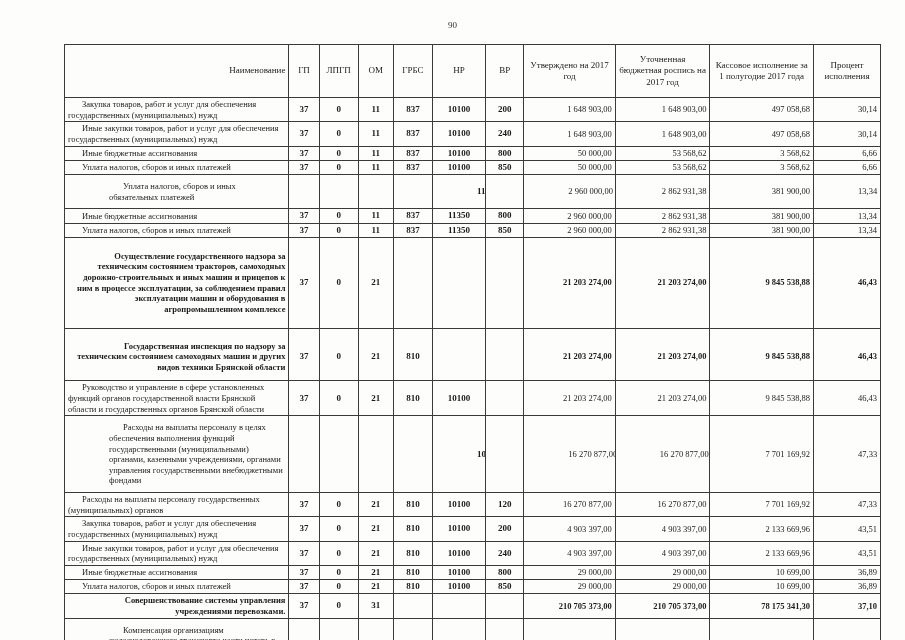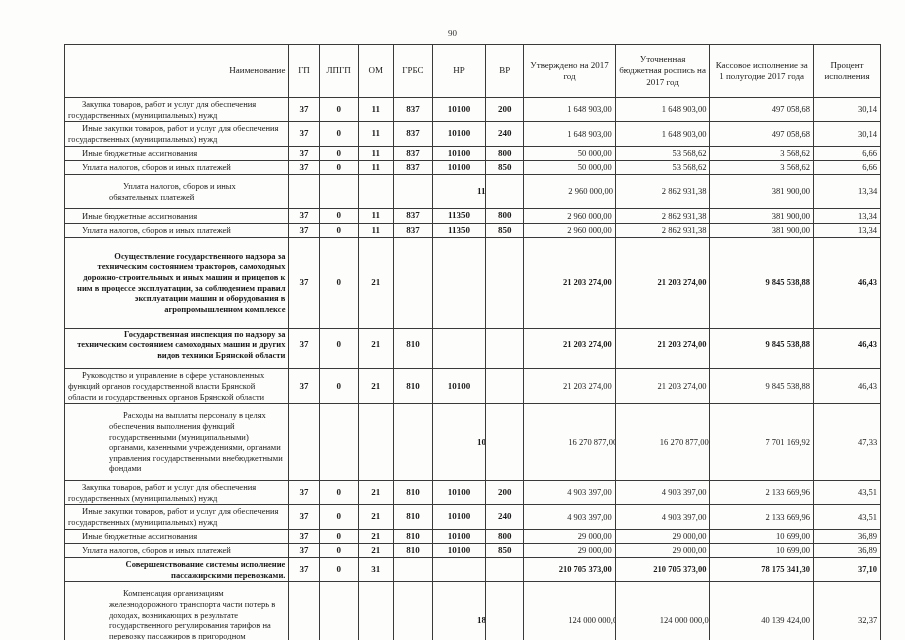--- a/index.html
+++ b/index.html
@@ -2,21 +2,21 @@
 <html><head>
 <meta charset="utf-8">
 <style>
   html,body{margin:0;padding:0;background:#e8e8e8;}
   .page{
     width:905px;height:640px;background:#fdfdfc;position:relative;
     font-family:"Liberation Serif", serif;color:#1b1b1b;overflow:hidden;
     box-sizing:border-box;
   }
   .page-number{
-    position:absolute;top:28px;left:0;width:100%;text-align:center;
+    position:absolute;top:20px;left:0;width:100%;text-align:center;
     font-size:9px;color:#333;
   }
   table.budget{
     position:absolute;top:44px;left:64px;width:817px;
     border-collapse:collapse;table-layout:fixed;
     font-size:8.5px;line-height:1.25;
   }
   table.budget th, table.budget td{
     border:1px solid #3a3a3a;padding:1px 3px;vertical-align:middle;
     overflow:hidden;
@@ -28,21 +28,21 @@
   thead th.name-h{text-align:right;}
   td.name{
     text-align:left;padding:2px 4px 2px 4px;text-indent:14px;
   }
   td.code{text-align:center;font-weight:bold;font-size:9px;}
   td.num{text-align:right;padding-right:4px;white-space:nowrap;}
   td.pct{text-align:right;padding-right:4px;white-space:nowrap;}
   tr.bold td.name, tr.bold td.num, tr.bold td.pct{font-weight:bold;text-align:right;}
   tr.pad1 td{padding-top:6px;padding-bottom:6px;padding-left:44px;}
   tr.pad2 td{padding-top:13px;padding-bottom:13px;}
-  tr.pad3 td{padding-top:0;padding-bottom:8px;}
+  tr.pad3 td{padding-top:12px;padding-bottom:8px;}
 </style>
 </head>
 <body>
 
 <div class="page">
   <div class="page-number">90</div>
 
   <table class="budget">
     <colgroup>
       <col style="width:27.5%">
@@ -210,20 +210,33 @@
           <td class="code">21</td>
           <td class="code">810</td>
           <td class="code">10100</td>
           <td class="code">100</td>
           <td class="num">16 270 877,00</td>
           <td class="num">16 270 877,00</td>
           <td class="num">7 701 169,92</td>
           <td class="pct">47,33</td>
         </tr>
         <tr>
+          <td class="name">Расходы на выплаты персоналу государственных (муниципальных) органов</td>
+          <td class="code">37</td>
+          <td class="code">0</td>
+          <td class="code">21</td>
+          <td class="code">810</td>
+          <td class="code">10100</td>
+          <td class="code">120</td>
+          <td class="num">16 270 877,00</td>
+          <td class="num">16 270 877,00</td>
+          <td class="num">7 701 169,92</td>
+          <td class="pct">47,33</td>
+        </tr>
+        <tr>
           <td class="name">Закупка товаров, работ и услуг для обеспечения государственных (муниципальных) нужд</td>
           <td class="code">37</td>
           <td class="code">0</td>
           <td class="code">21</td>
           <td class="code">810</td>
           <td class="code">10100</td>
           <td class="code">200</td>
           <td class="num">4 903 397,00</td>
           <td class="num">4 903 397,00</td>
           <td class="num">2 133 669,96</td>
@@ -262,21 +275,21 @@
           <td class="code">21</td>
           <td class="code">810</td>
           <td class="code">10100</td>
           <td class="code">850</td>
           <td class="num">29 000,00</td>
           <td class="num">29 000,00</td>
           <td class="num">10 699,00</td>
           <td class="pct">36,89</td>
         </tr>
         <tr class="bold">
-          <td class="name">Совершенствование системы исполнение пассажирскими перевозками.</td>
+          <td class="name">Совершенствование системы управления учреждениями перевозками.</td>
           <td class="code">37</td>
           <td class="code">0</td>
           <td class="code">31</td>
           <td class="code"></td>
           <td class="code"></td>
           <td class="code"></td>
           <td class="num">210 705 373,00</td>
           <td class="num">210 705 373,00</td>
           <td class="num">78 175 341,30</td>
           <td class="pct">37,10</td>

